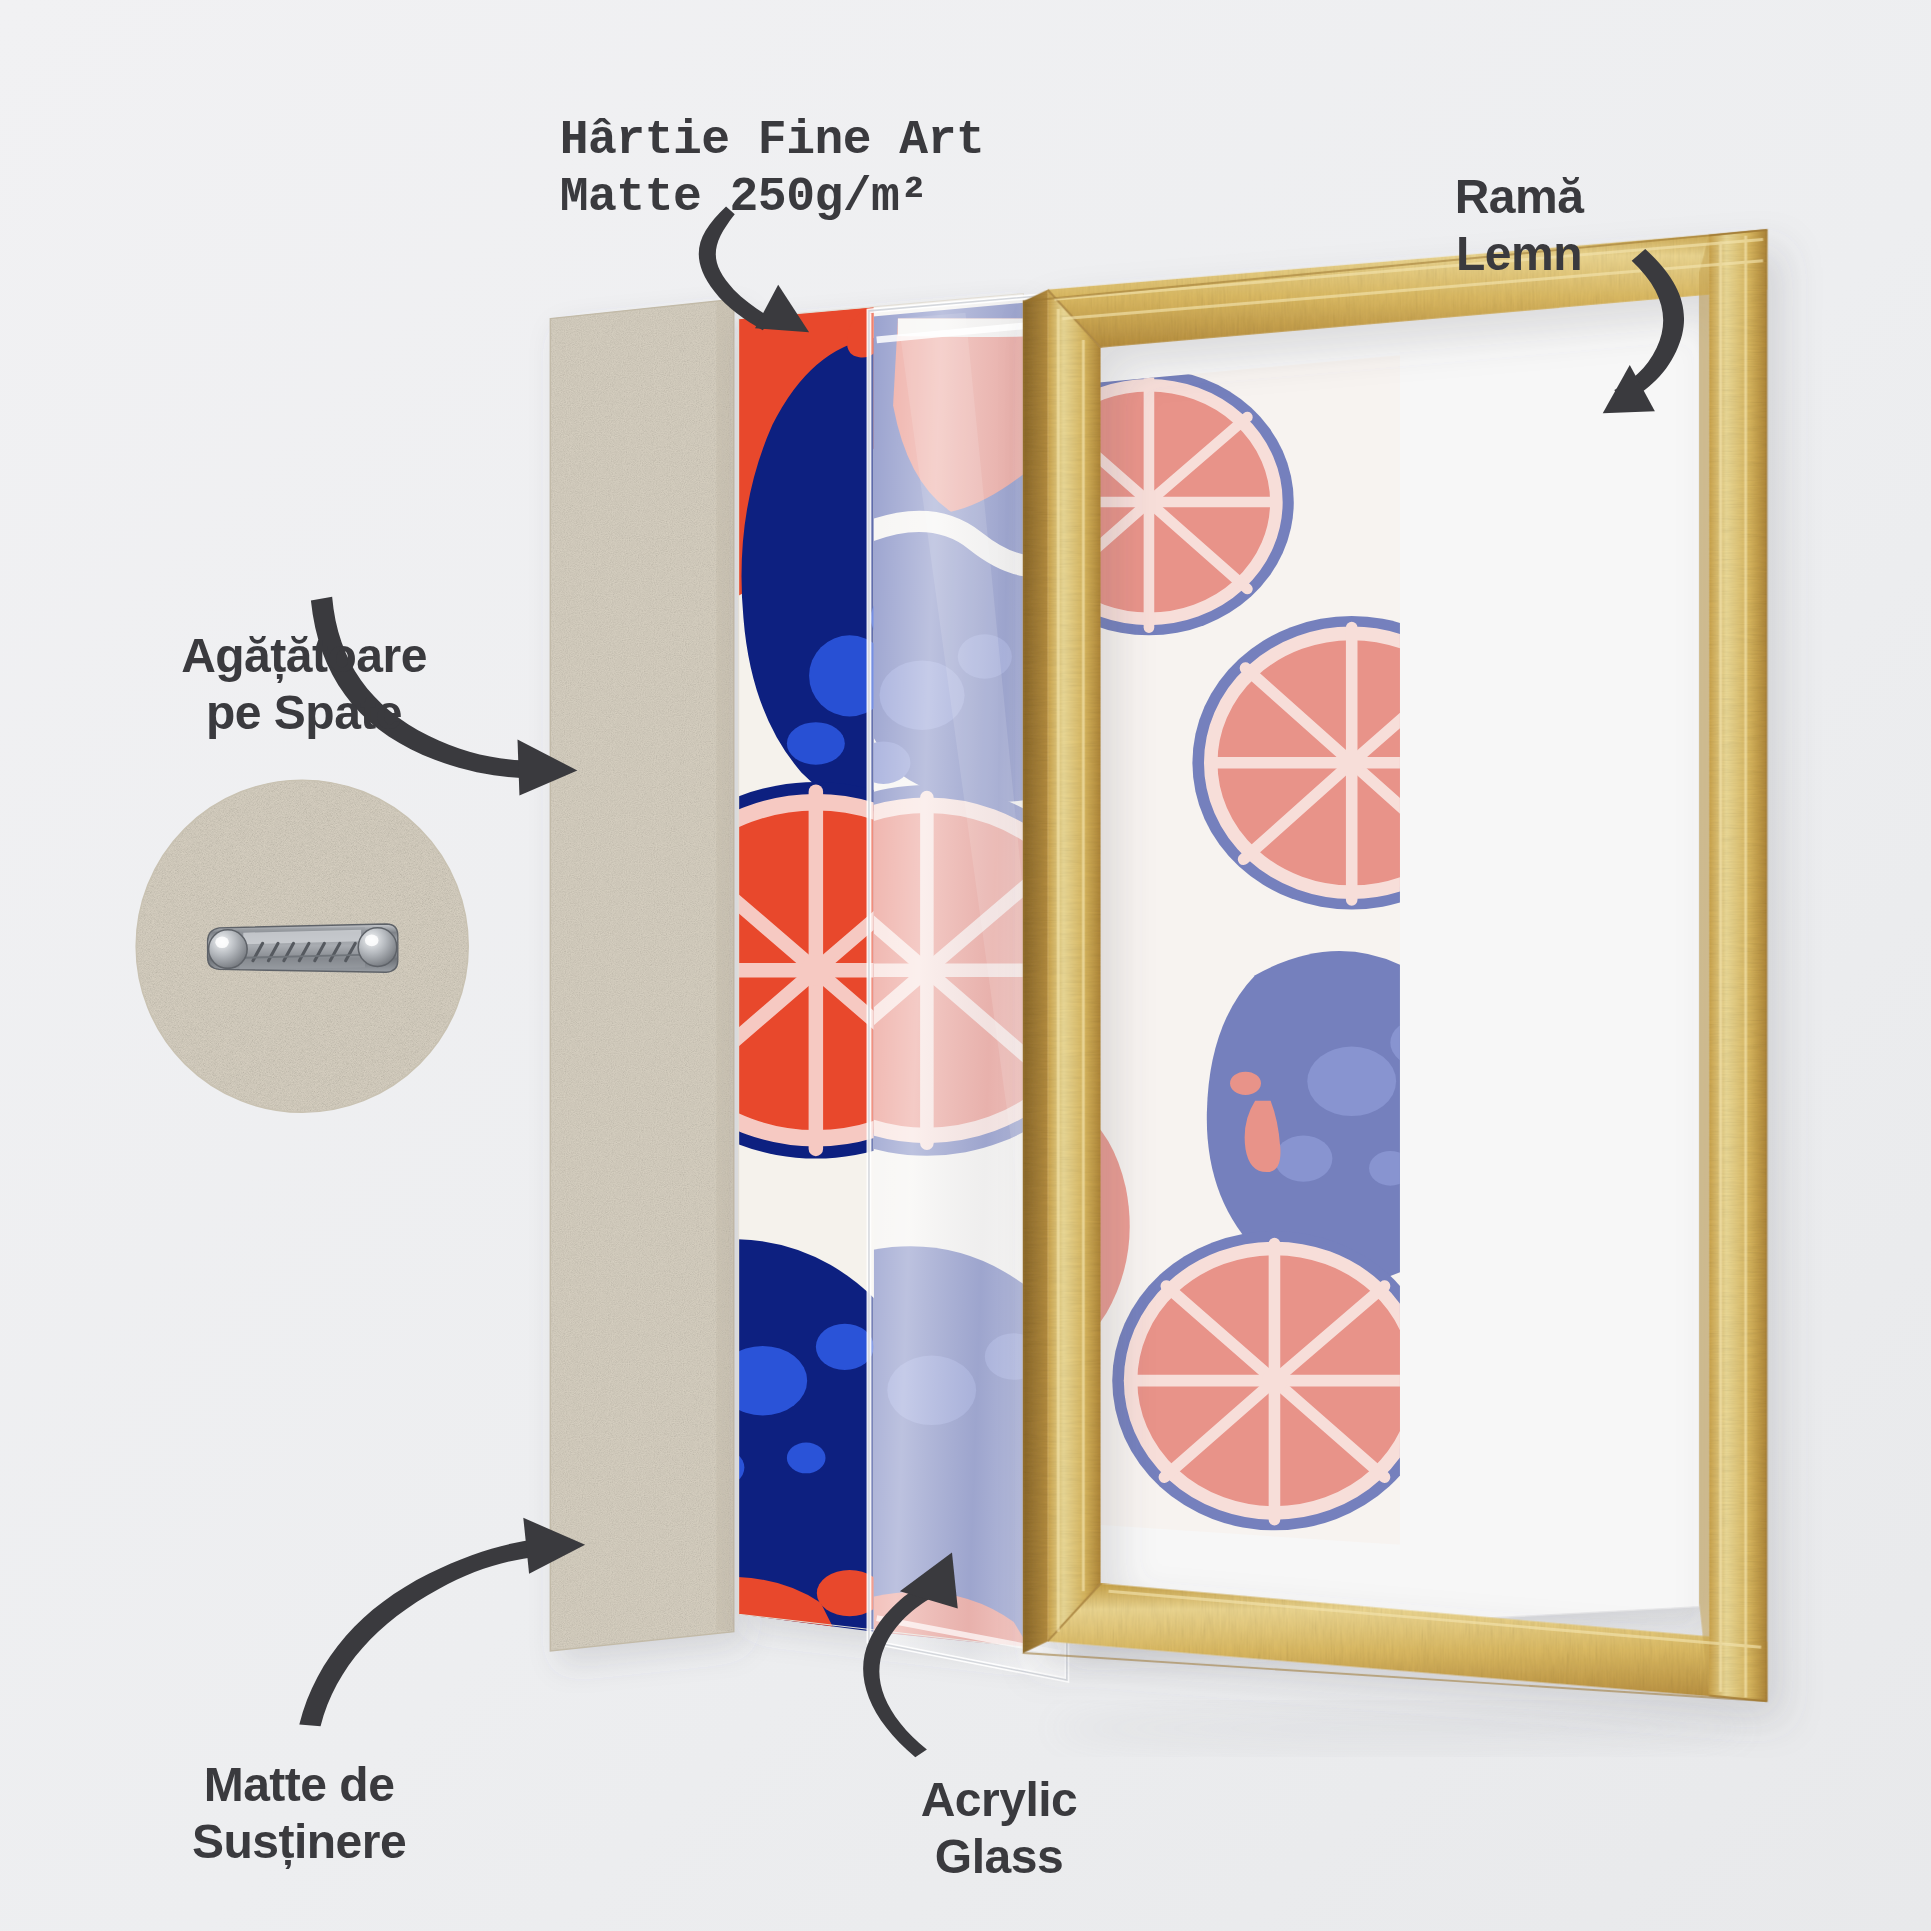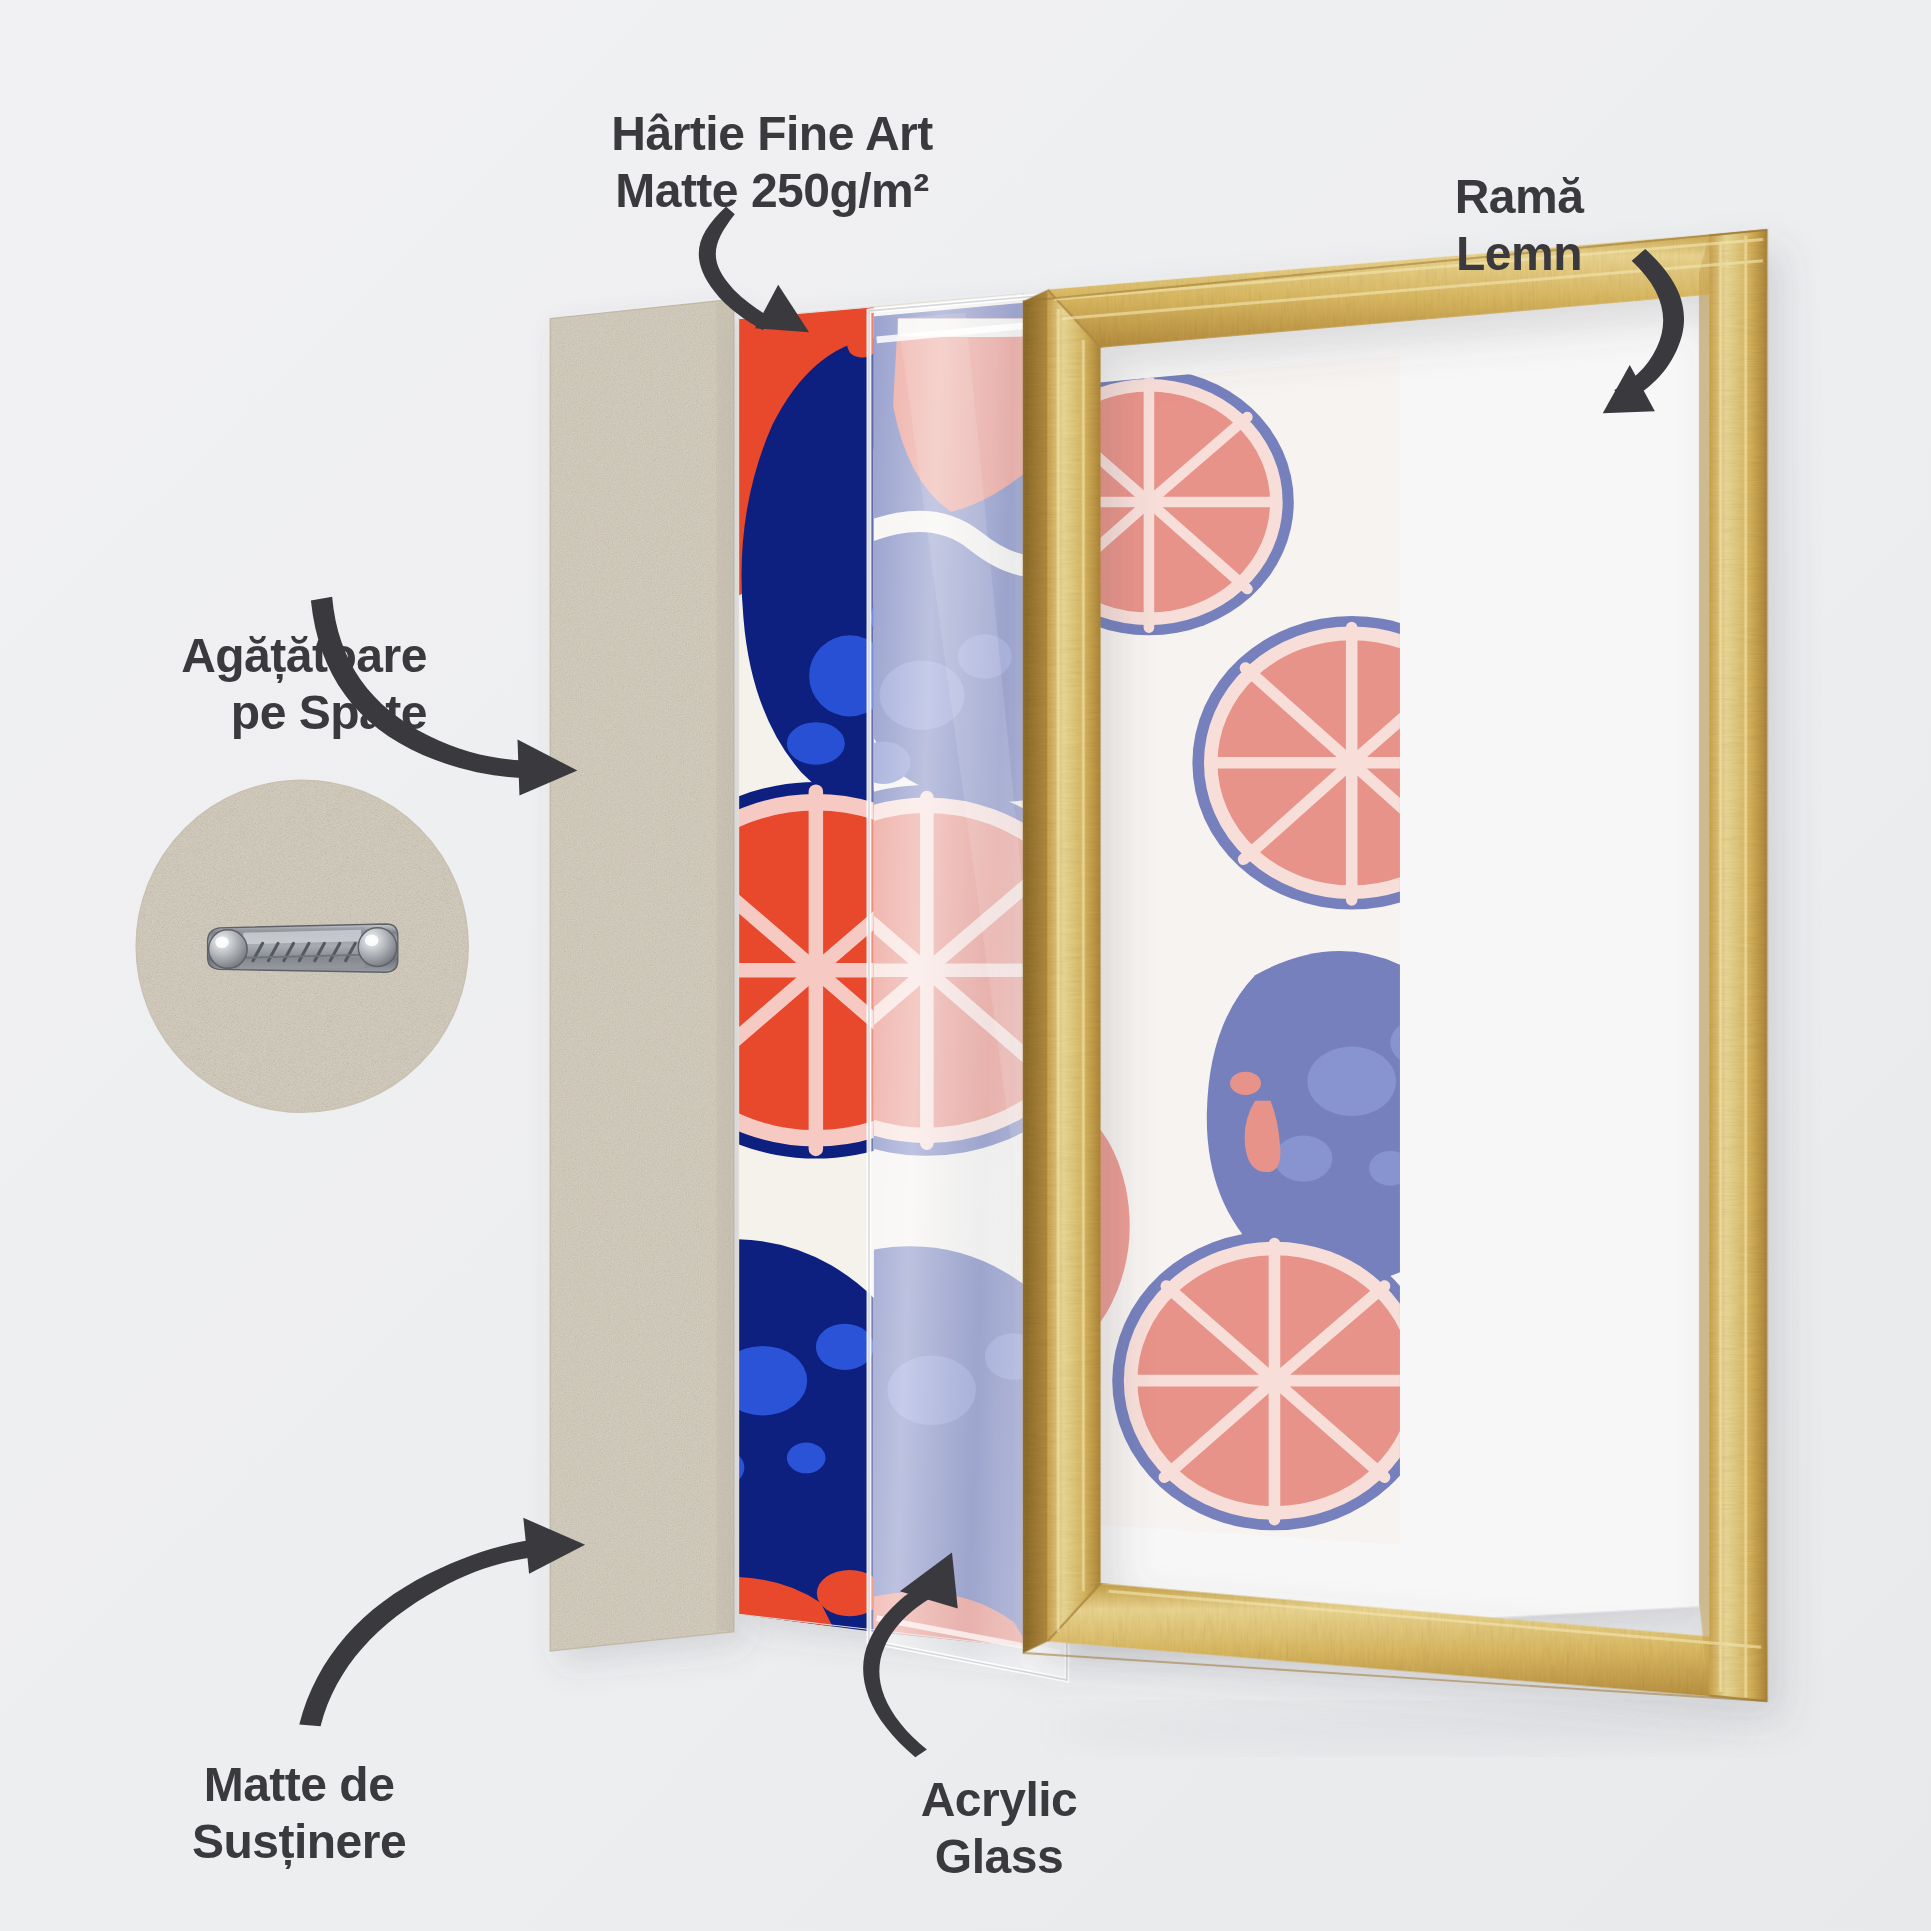--- a/index.html
+++ b/index.html
@@ -14,23 +14,23 @@
   svg.layer{position:absolute;top:0;left:0;width:1931px;height:1931px;}
   .lbl{
     position:absolute;
     color:#3a3a3e;
     font-weight:bold;
     font-size:48px;
     line-height:1.18;
     letter-spacing:-0.5px;
     white-space:pre-line;
   }
-  #lbl-paper{left:772px;top:106px;text-align:center;transform:translateX(-50%);}
+  #lbl-paper{left:772px;top:112px;transform:translateX(-50%);font-family:Liberation Mono, monospace;}
   #lbl-frame{left:1511px;top:169px;text-align:center;transform:translateX(-50%);margin-left:8px;}
-  #lbl-hanger{left:304px;top:628px;text-align:right;transform:translateX(-50%);}
+  #lbl-hanger{left:304px;top:628px;text-align:center;transform:translateX(-50%);}
   #lbl-board{left:299px;top:1757px;text-align:center;transform:translateX(-50%);}
   #lbl-acrylic{left:999px;top:1772px;text-align:center;transform:translateX(-50%);}
 </style>
 </head>
 <body>
 
 <div id="stage">
 
   <svg class="layer" viewBox="0 0 2000 2000">
     <defs>

